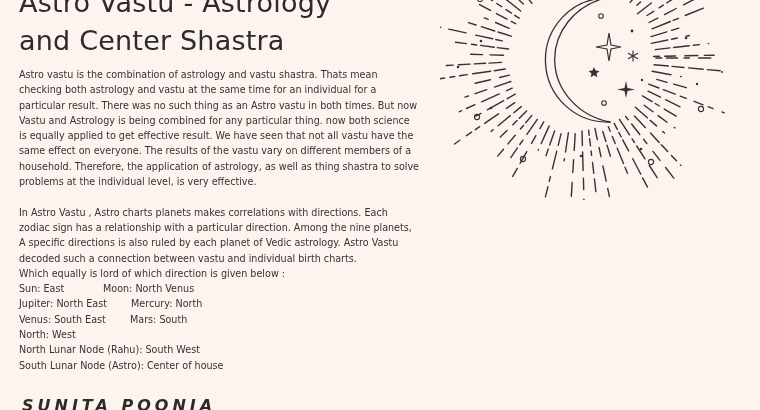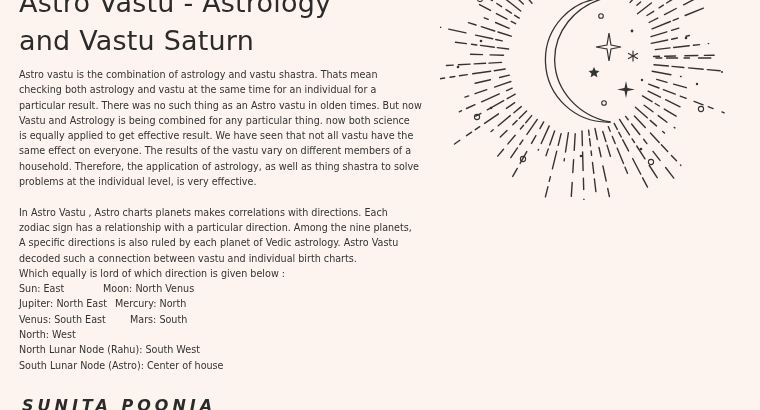--- a/index.html
+++ b/index.html
@@ -59,48 +59,48 @@
       top: -40px;
       width: 320px;
       height: 240px;
     }
   </style>
 </head>
 <body>
 
 <h1 class="title">
   <span>Astro Vastu - Astrology</span>
-  <span>and Vastu Saturn</span>
+  <span>and Center Shastra</span>
 </h1>
 
 <div class="body-text">
   <div class="para">
     <span class="line">Astro vastu is the combination of astrology and vastu shastra. Thats mean</span>
     <span class="line">checking both astrology and vastu at the same time for an individual for a</span>
-    <span class="line">particular result. There was no such thing as an Astro vastu in olden times. But now</span>
+    <span class="line">particular result. There was no such thing as an Astro vastu in both times. But now</span>
     <span class="line">Vastu and Astrology is being combined for any particular thing. now both science</span>
     <span class="line">is equally applied to get effective result. We have seen that not all vastu have the</span>
     <span class="line">same effect on everyone. The results of the vastu vary on different members of a</span>
     <span class="line">household. Therefore, the application of astrology, as well as thing shastra to solve</span>
     <span class="line">problems at the individual level, is very effective.</span>
   </div>
   <div class="para-gap"></div>
   <div class="para">
     <span class="line">In Astro Vastu , Astro charts planets makes correlations with directions. Each</span>
     <span class="line">zodiac sign has a relationship with a particular direction. Among the nine planets,</span>
     <span class="line">A specific directions is also ruled by each planet of Vedic astrology. Astro Vastu</span>
     <span class="line">decoded such a connection between vastu and individual birth charts.</span>
     <span class="line">Which equally is lord of which direction is given below :</span>
   </div>
   <div class="para">
     <span class="line">
       <span class="col2" style="width:84px">Sun: East</span><span class="col2">Moon: North Venus</span>
     </span>
     <span class="line">
-      <span class="col2" style="width:96px">Jupiter: North East</span><span class="col2">Mercury: North</span>
+      <span class="col2" style="width:112px">Jupiter: North East</span><span class="col2">Mercury: North</span>
     </span>
     <span class="line">
       <span class="col2" style="width:111px">Venus: South East</span><span class="col2">Mars: South</span>
     </span>
     <span class="line">
       <span class="col2">North: West</span>
     </span>
     <span class="line">
       <span class="col2">North Lunar Node (Rahu): South West</span>
     </span>

